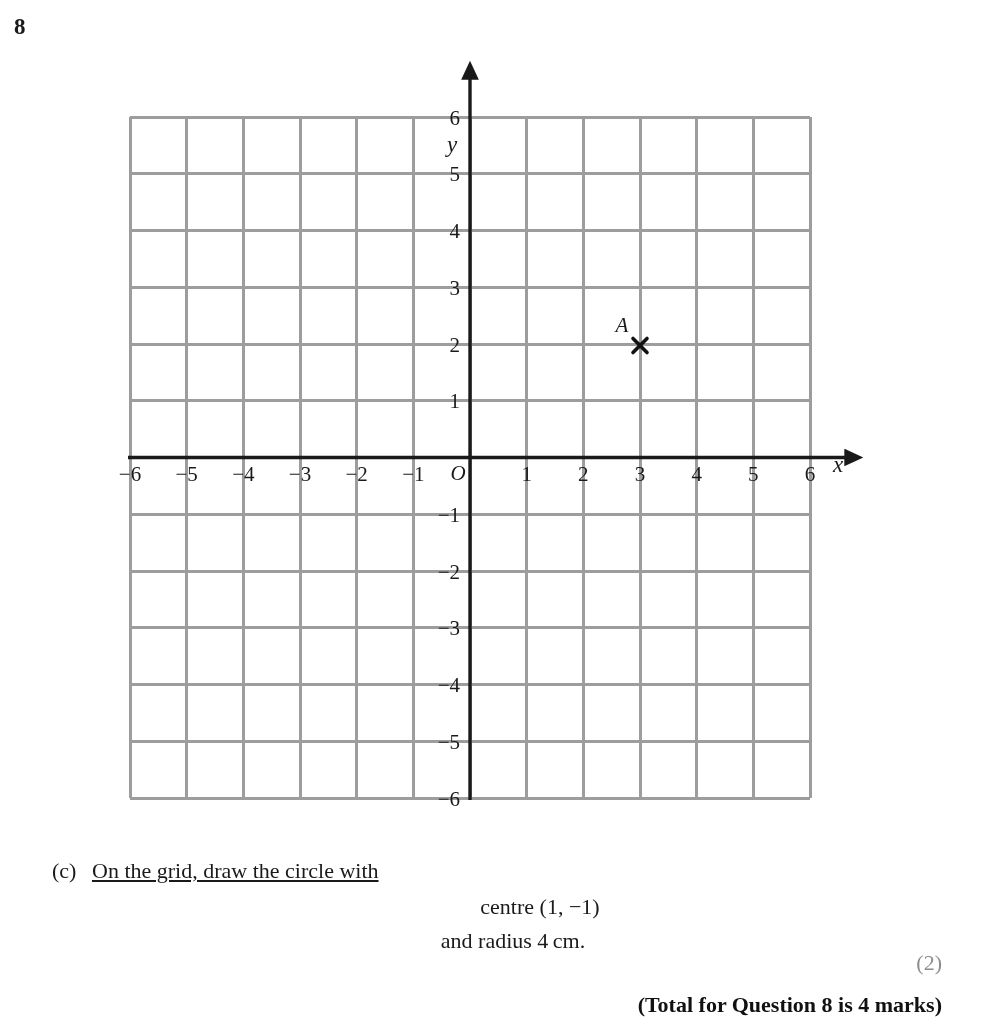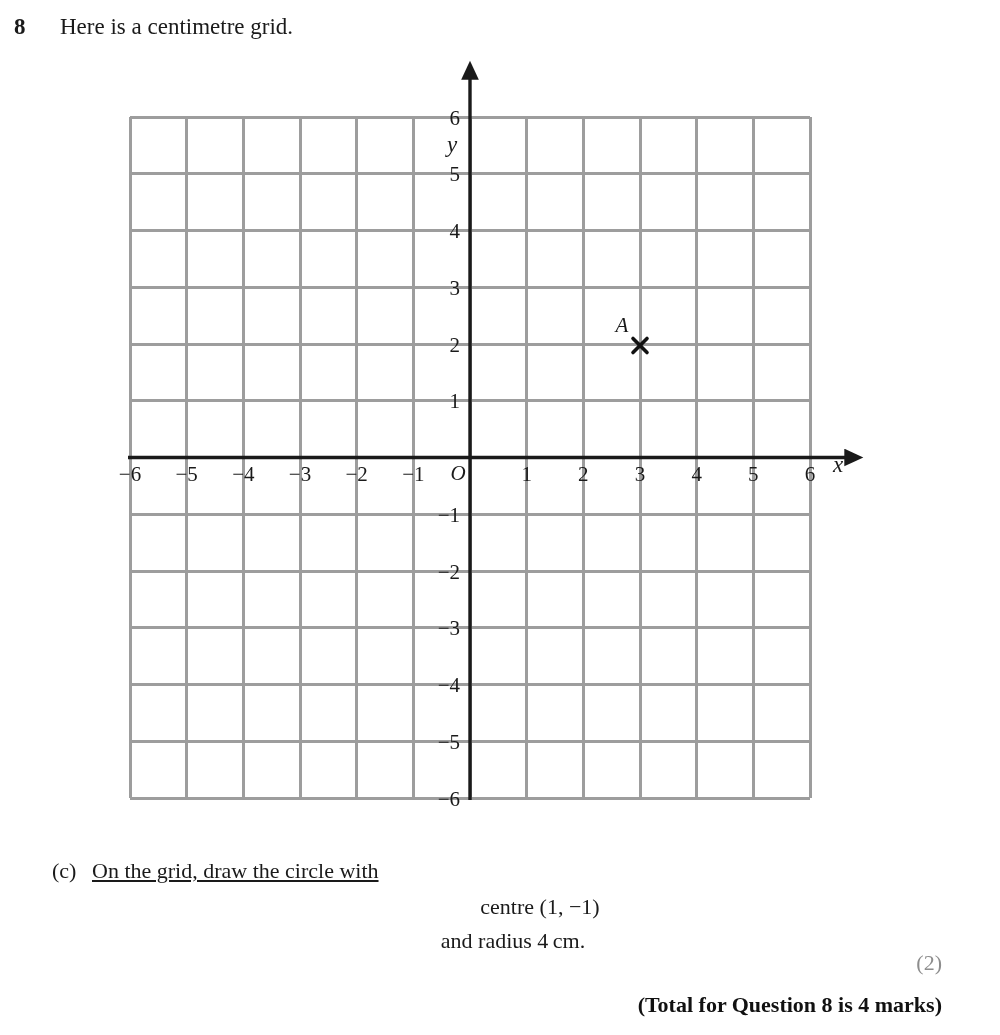--- a/index.html
+++ b/index.html
@@ -125,21 +125,20 @@
   .tick-label,
   .point-label {
     font-family: "Liberation Serif", "DejaVu Serif", serif;
   }
 </style>
 </head>
 <body>
 
 <div id="question-header">
   <span id="question-number">8</span>
-  <span id="question-stem">Here is a centimetre grid.</span>
 </div>
 
 <div id="grid-figure">
   <svg id="grid-svg" width="1000" height="790" viewBox="0 0 1000 790" xmlns="http://www.w3.org/2000/svg">
 
     <g stroke="#9d9d9d" stroke-width="3" fill="none" shape-rendering="crispEdges">
 
       <line x1="130.0" y1="57" x2="130.0" y2="738"></line>
       <line x1="186.7" y1="57" x2="186.7" y2="738"></line>
       <line x1="243.3" y1="57" x2="243.3" y2="738"></line>

